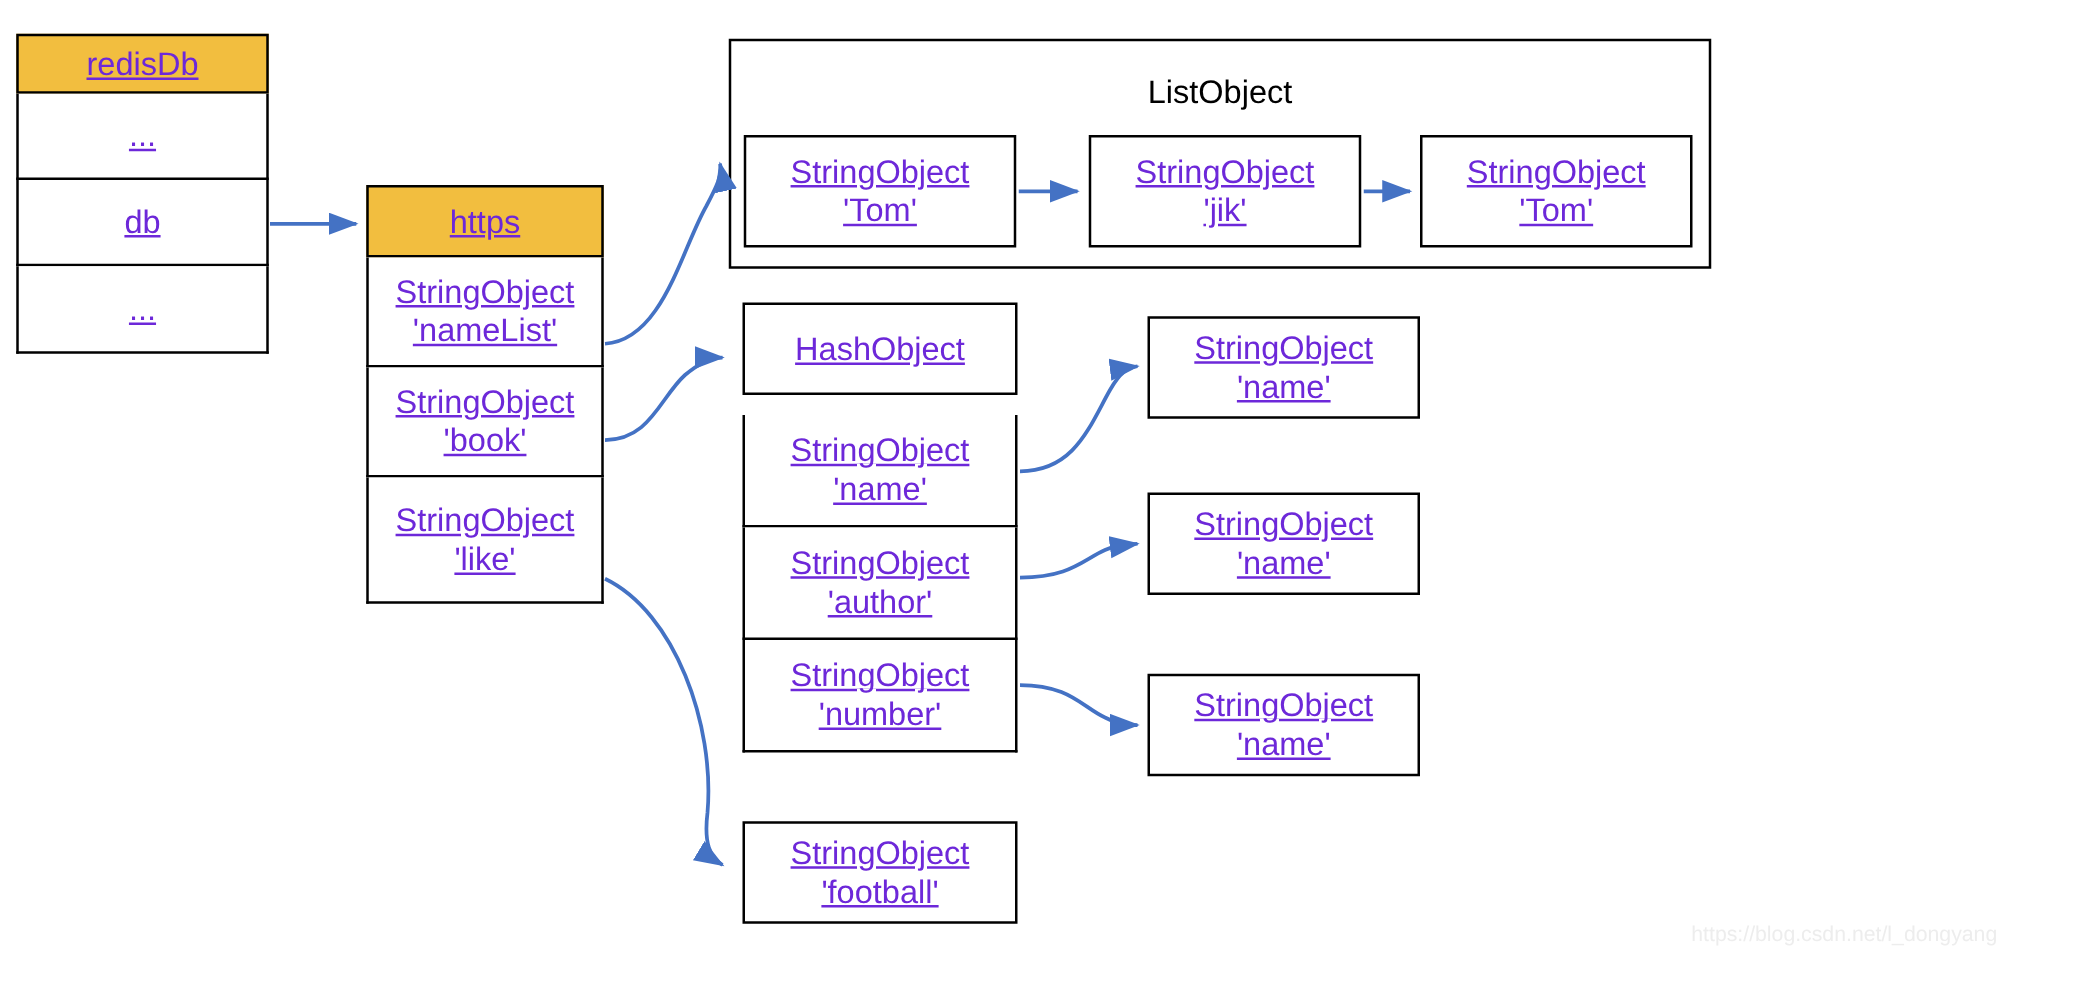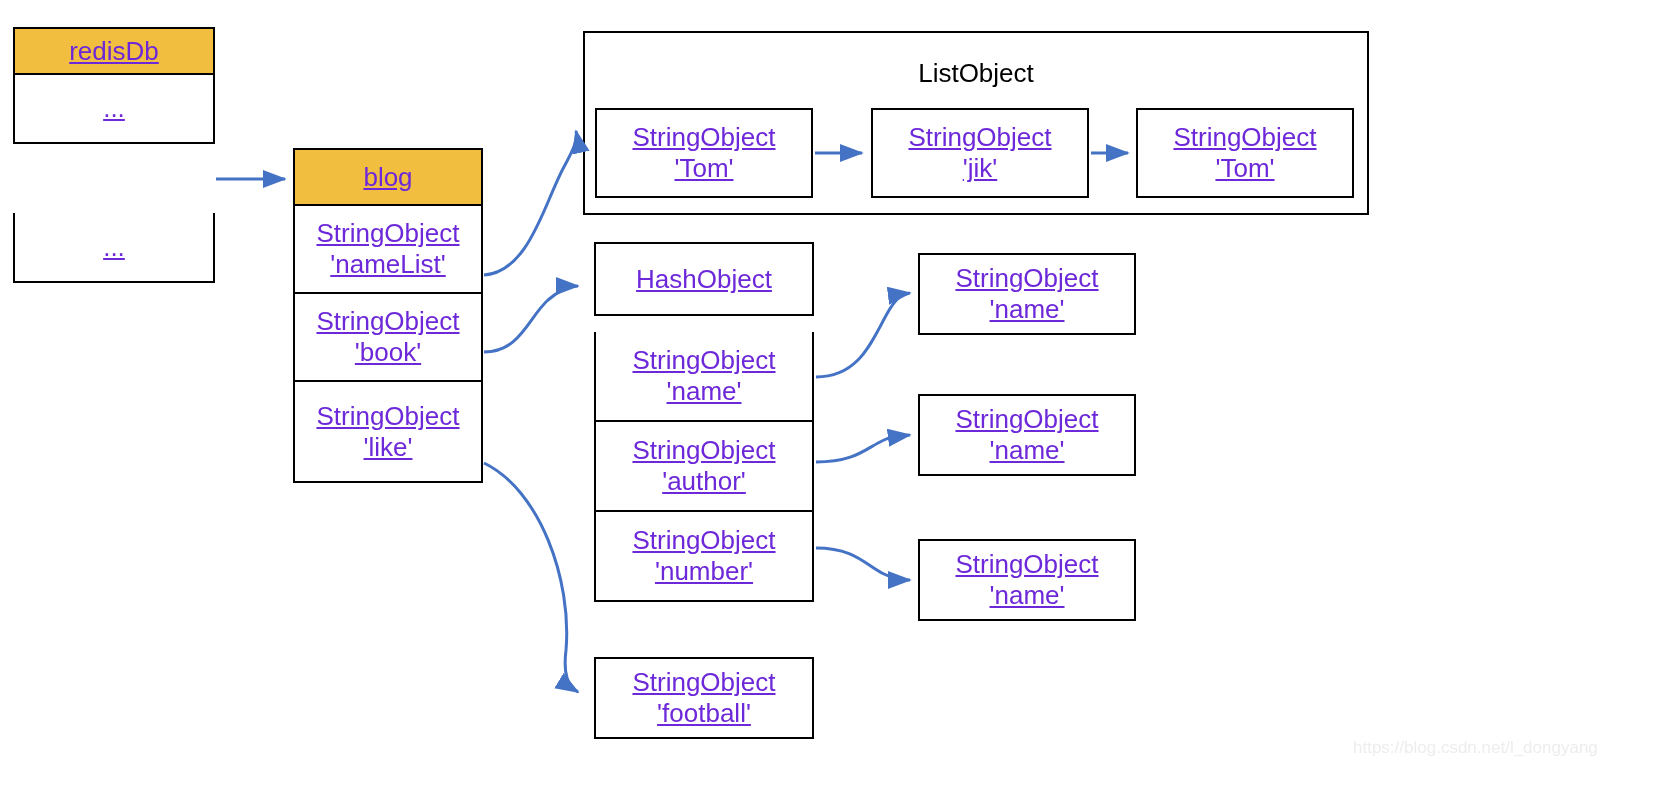--- a/index.html
+++ b/index.html
@@ -68,26 +68,29 @@
 <body>
 
 <div id="canvas">
 
   <div class="cell accent" style="left:13px; top:27px; width:202px; height:48px;">
     <span class="l1">redisDb</span>
   </div>
   <div class="cell nb-top" style="left:13px; top:75px; width:202px; height:69px;">
     <span class="l1">...</span>
   </div>
+  <div class="cell nb-top" style="left:13px; top:144px; width:202px; height:69px;">
+    <span class="l1">db</span>
+  </div>
   <div class="cell nb-top" style="left:13px; top:213px; width:202px; height:70px;">
     <span class="l1">...</span>
   </div>
 
   <div class="cell accent" style="left:293px; top:148px; width:190px; height:58px;">
-    <span class="l1">blog</span>
+    <span class="l1">https</span>
   </div>
   <div class="cell nb-top" style="left:293px; top:206px; width:190px; height:88px;">
     <span class="l1">StringObject</span>
     <span class="l2">'nameList'</span>
   </div>
   <div class="cell nb-top" style="left:293px; top:294px; width:190px; height:88px;">
     <span class="l1">StringObject</span>
     <span class="l2">'book'</span>
   </div>
   <div class="cell nb-top" style="left:293px; top:382px; width:190px; height:101px;">

